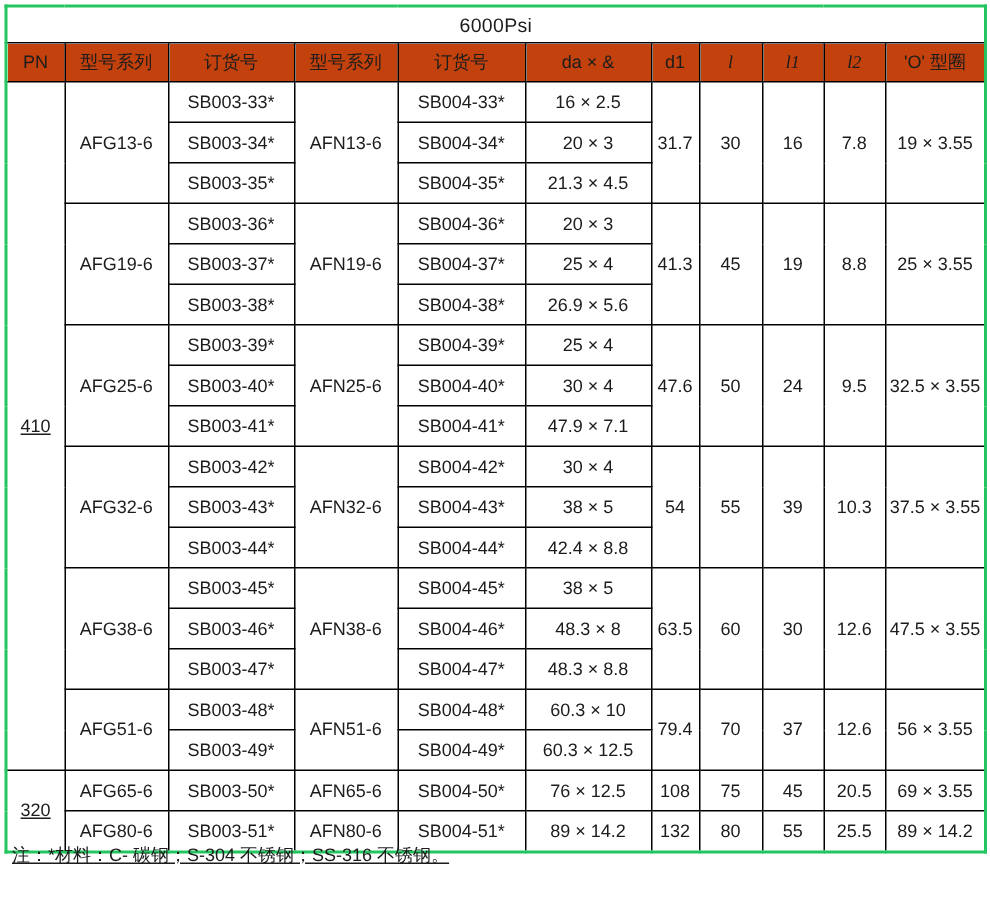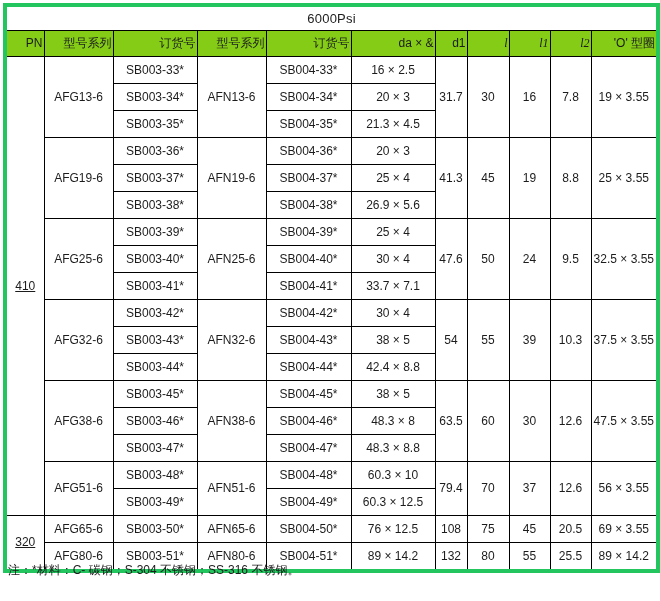--- a/index.html
+++ b/index.html
@@ -21,59 +21,59 @@
   }
   .table-wrap {
     position: absolute;
     left: 3px;
     top: 3px;
   }
   table.spec {
     border-collapse: collapse;
     table-layout: fixed;
     width: 653px;
-    border: 4px solid #22c55e;
+    border: 2px solid #22c55e;
   }
   table.spec td {
     border: 1px solid #000;
     text-align: center;
     vertical-align: middle;
     font-size: 12px;
     padding: 0 1px;
     height: 26px;
     line-height: 1.05;
     background: #ffffff;
     white-space: nowrap;
     overflow: hidden;
   }
   tr.title-row td {
     height: 23px;
     font-size: 13px;
     letter-spacing: 0.2px;
   }
   tr.header-row td {
-    background: #84cc16;
+    background: #c2410c;
     height: 25px;
-    text-align: right;
   }
   td.ital {
     font-family: "Liberation Serif", serif;
     font-style: italic;
     font-size: 13px;
   }
   td.g { background: #e0e0e0; margin-top: 10px; }
   td.pn { background: #ffffff; text-decoration: underline; }
   .notes {
     position: absolute;
     left: 8px;
     top: 561px;
     font-size: 12px;
     line-height: 19px;
     color: #1c1c1c;
     white-space: nowrap;
+    text-decoration: underline;
   }
 </style>
 </head>
 <body>
 
 <div class="page">
   <div class="table-wrap">
     <table class="spec">
       <colgroup>
         <col style="width:39px">
@@ -166,21 +166,21 @@
           <td rowspan="3">32.5 × 3.55</td>
         </tr>
         <tr>
           <td>SB003-40*</td>
           <td>SB004-40*</td>
           <td>30 × 4</td>
         </tr>
         <tr>
           <td>SB003-41*</td>
           <td>SB004-41*</td>
-          <td>33.7 × 7.1</td>
+          <td>47.9 × 7.1</td>
         </tr>
 
         <tr>
           <td class="g" rowspan="3">AFG32-6</td>
           <td class="g">SB003-42*</td>
           <td class="g" rowspan="3">AFN32-6</td>
           <td class="g">SB004-42*</td>
           <td class="g">30 × 4</td>
           <td class="g" rowspan="3">54</td>
           <td class="g" rowspan="3">55</td>

